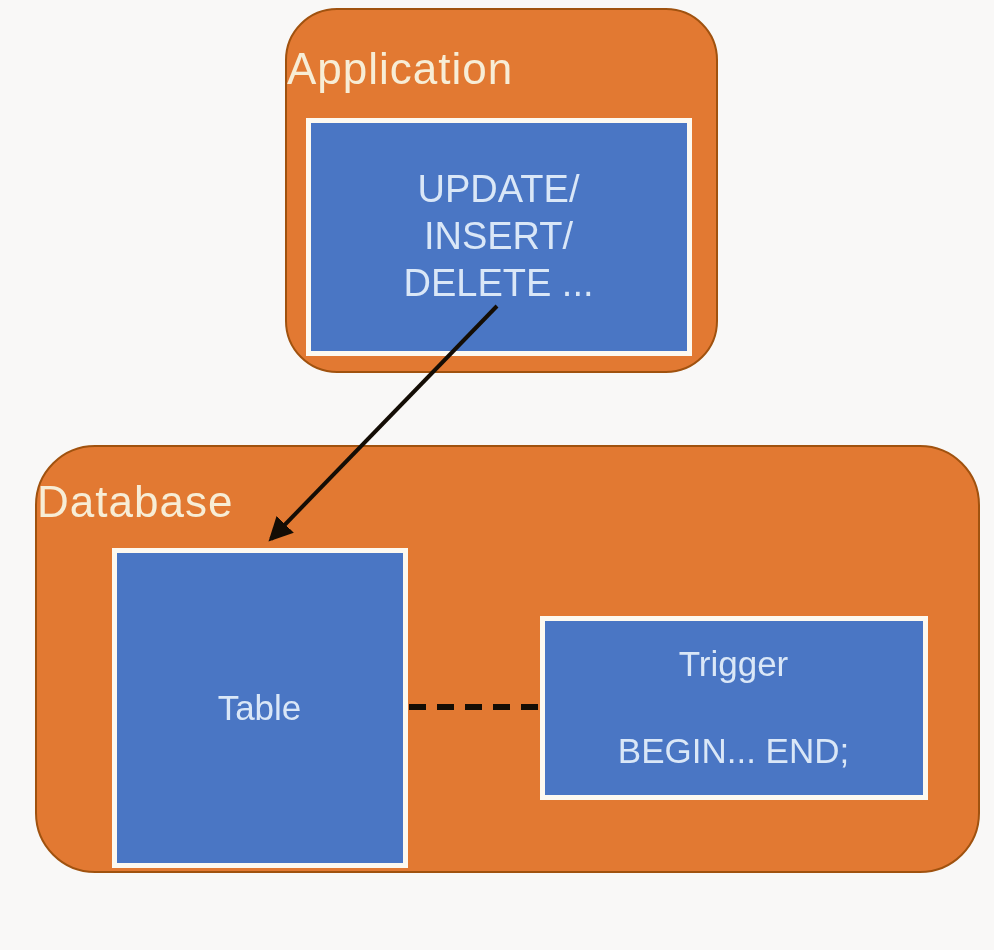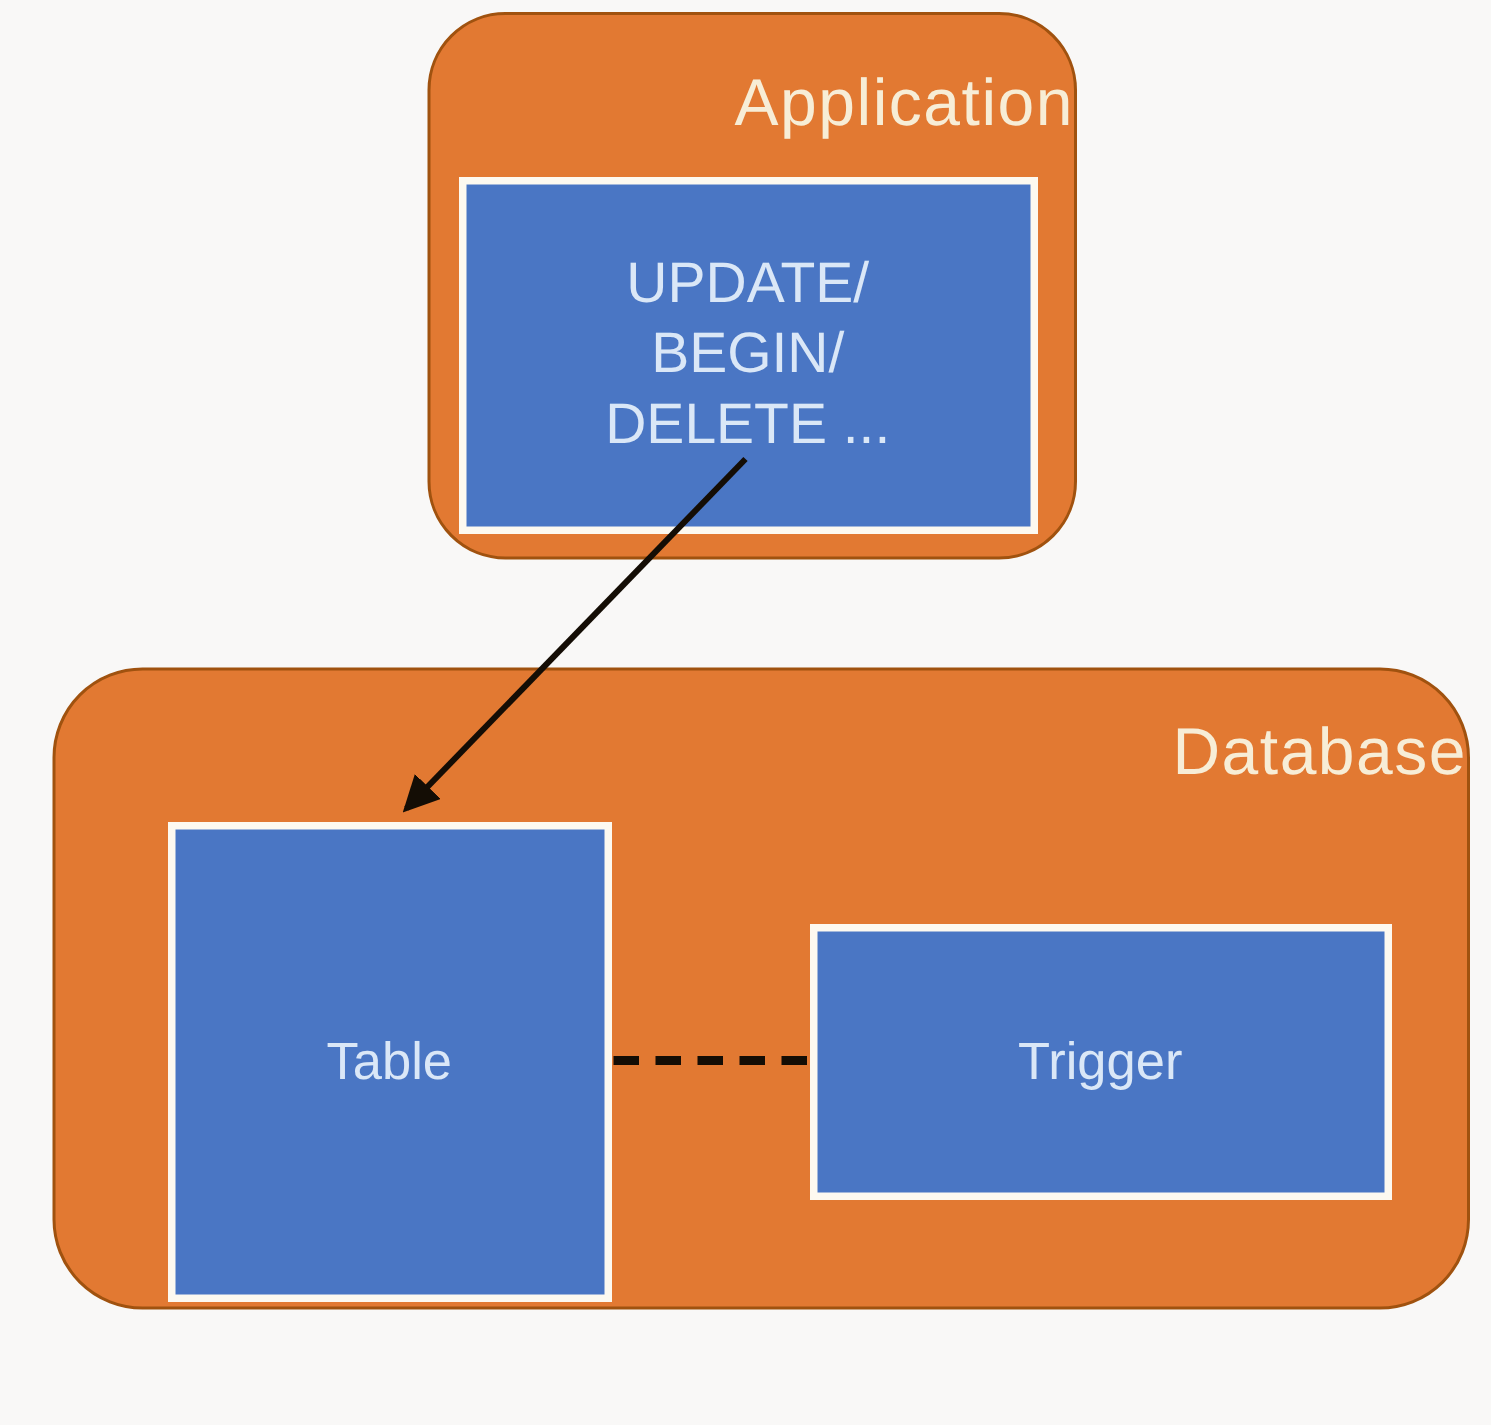--- a/index.html
+++ b/index.html
@@ -33,21 +33,21 @@
     left:285px;top:8px;width:433px;height:365px;
     border-radius:52px;
   }
   .db-box{
     left:35px;top:445px;width:945px;height:428px;
     border-radius:60px;
   }
   .container-title{
     position:absolute;
     left:0;right:0;
-    text-align:right;
+    text-align:left;
     color:var(--title-text);
     font-size:44px;
     letter-spacing:1px;
   }
   .app-title{top:34px;}
   .db-title{top:30px;}
   .node-box{
     position:absolute;
     background:var(--blue);
     border:5px solid var(--node-border);
@@ -82,32 +82,33 @@
 </style>
 </head>
 <body>
 
 <div class="canvas">
 
   <div class="container-box app-box">
     <div class="container-title app-title">Application</div>
     <div class="node-box ops-box" style="left:18.5px;top:107.5px;">
       <span class="ops-line">UPDATE/</span>
-      <span class="ops-line">BEGIN/</span>
+      <span class="ops-line">INSERT/</span>
       <span class="ops-line">DELETE ...</span>
     </div>
   </div>
 
   <div class="container-box db-box">
     <div class="container-title db-title">Database</div>
     <div class="node-box table-box" style="left:74.5px;top:100.5px;">
       <span>Table</span>
     </div>
     <div class="node-box trigger-box" style="left:502.5px;top:168.5px;">
       <span>Trigger</span>
+      <span>BEGIN... END;</span>
     </div>
   </div>
 
   <svg class="connectors" viewBox="0 0 994 950">
     <defs>
       <marker id="arrowhead" viewBox="0 0 10 10" refX="8.5" refY="5" markerWidth="6" markerHeight="6" orient="auto-start-reverse">
         <path d="M 0 0 L 10 5 L 0 10 z" fill="#140D05"></path>
       </marker>
     </defs>
     <line x1="497" y1="306" x2="271" y2="539" stroke="#140D05" stroke-width="4" marker-end="url(#arrowhead)"></line>

